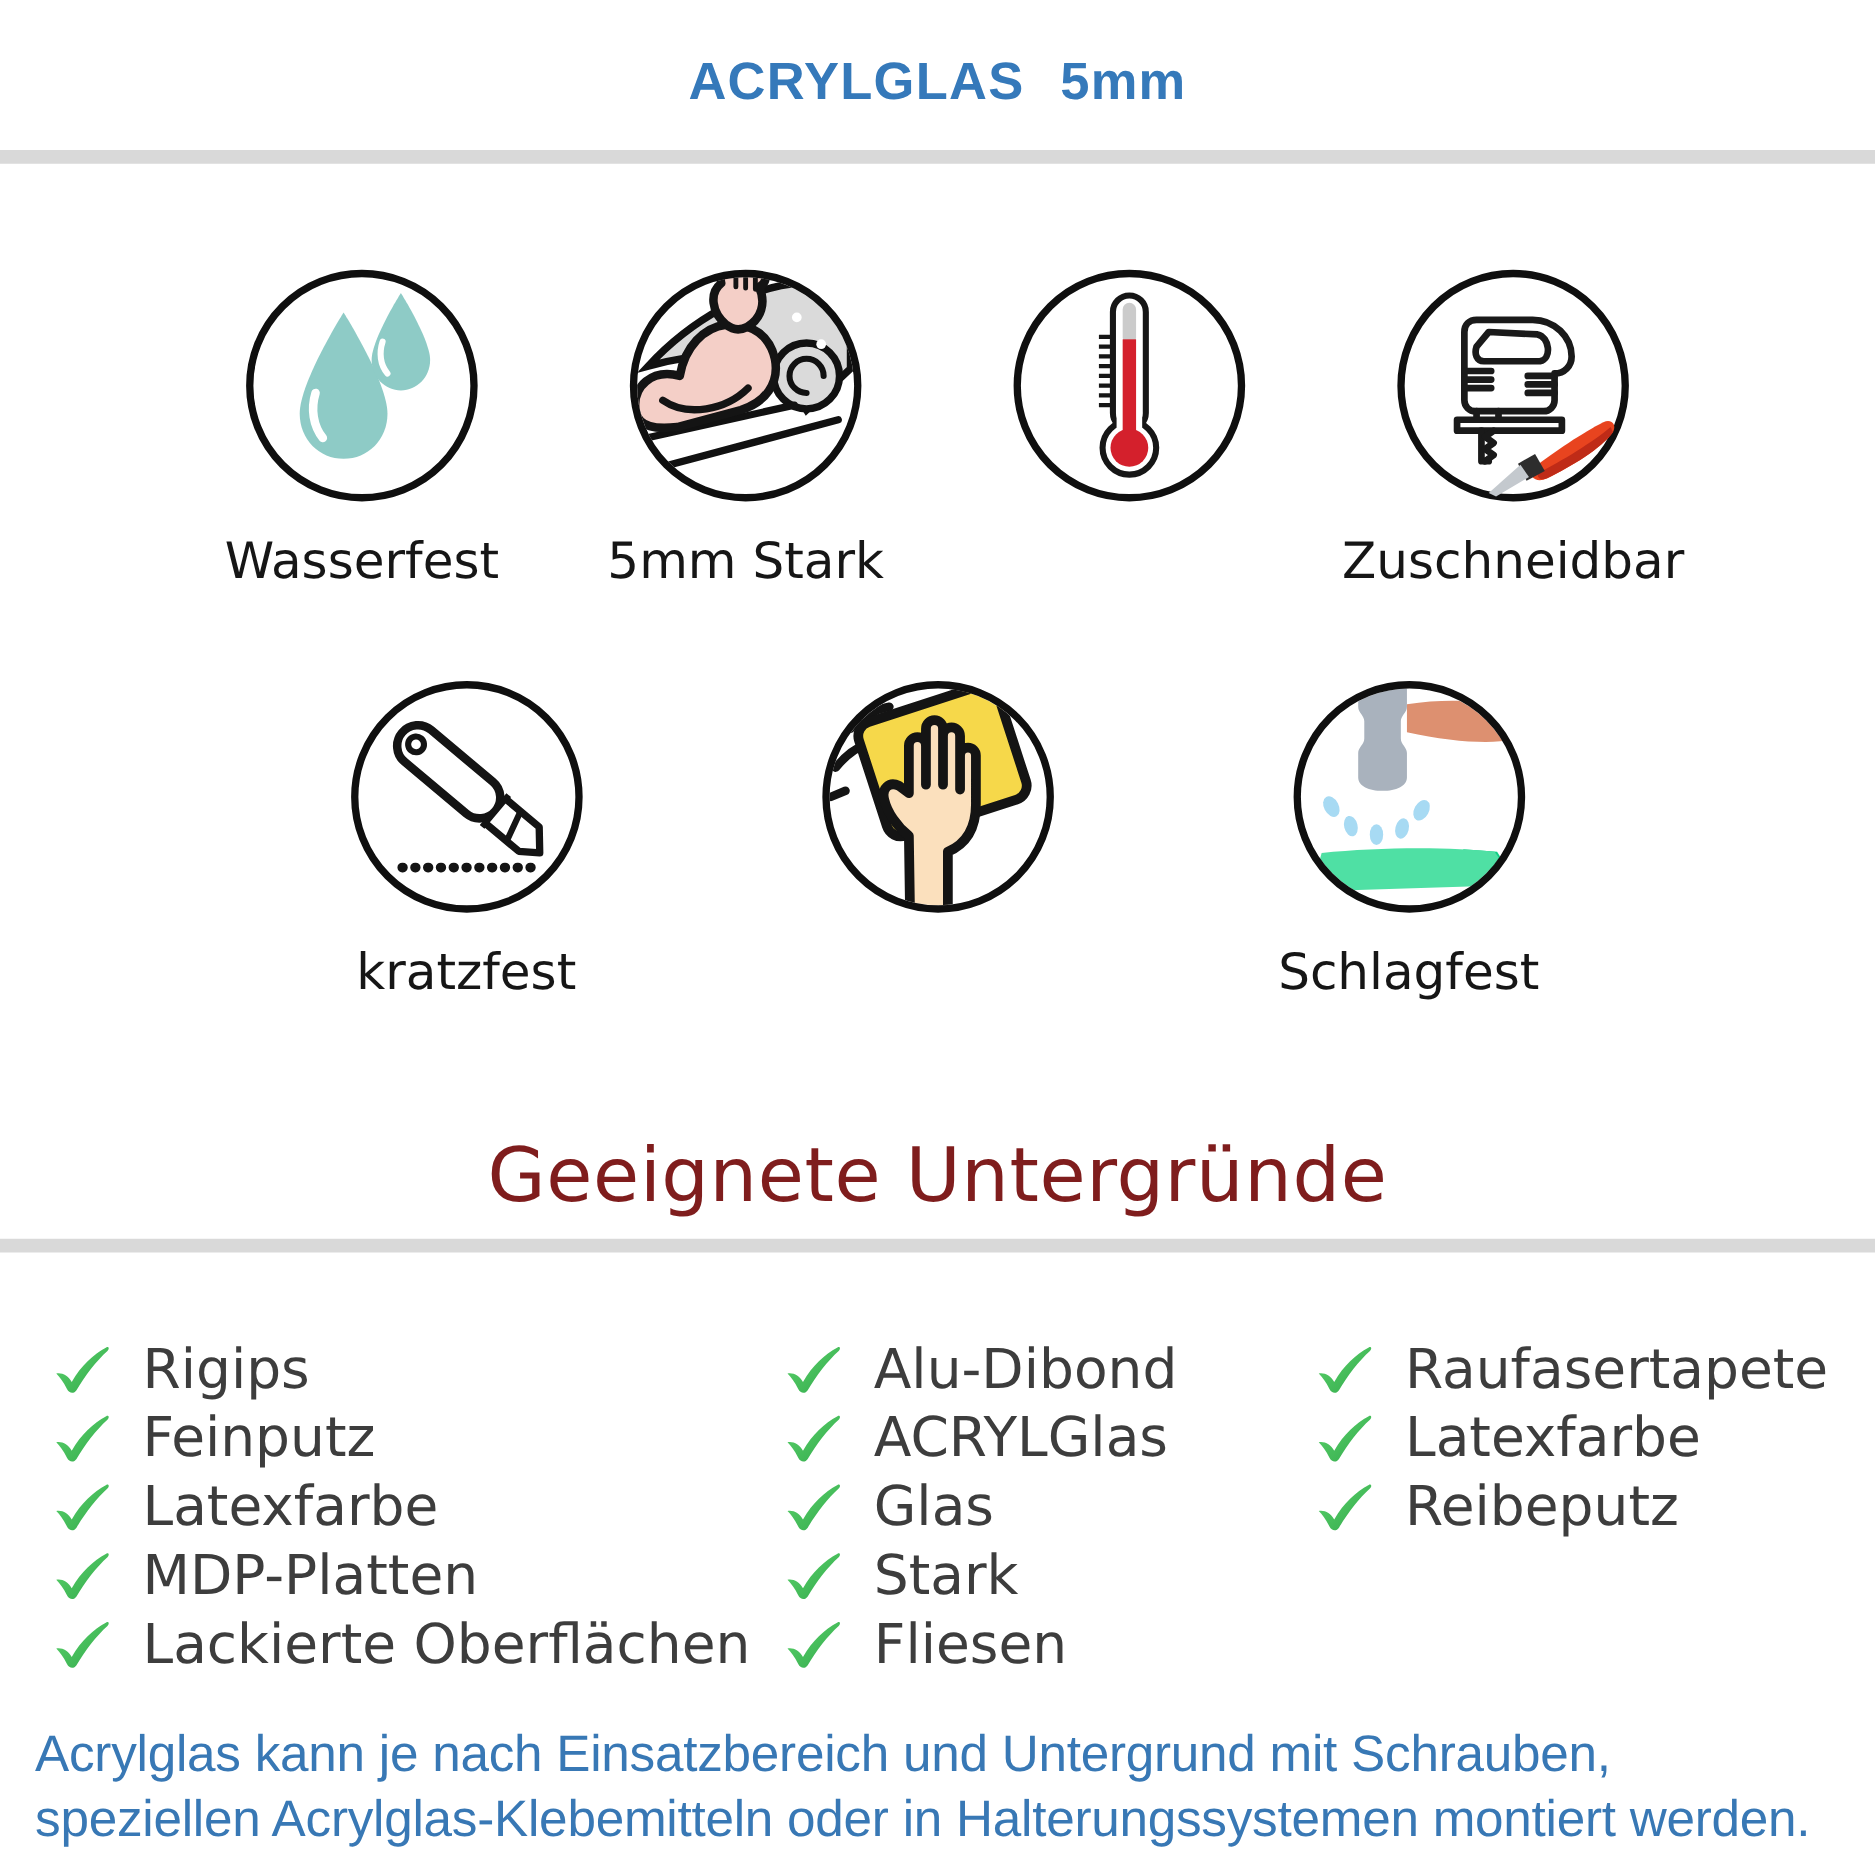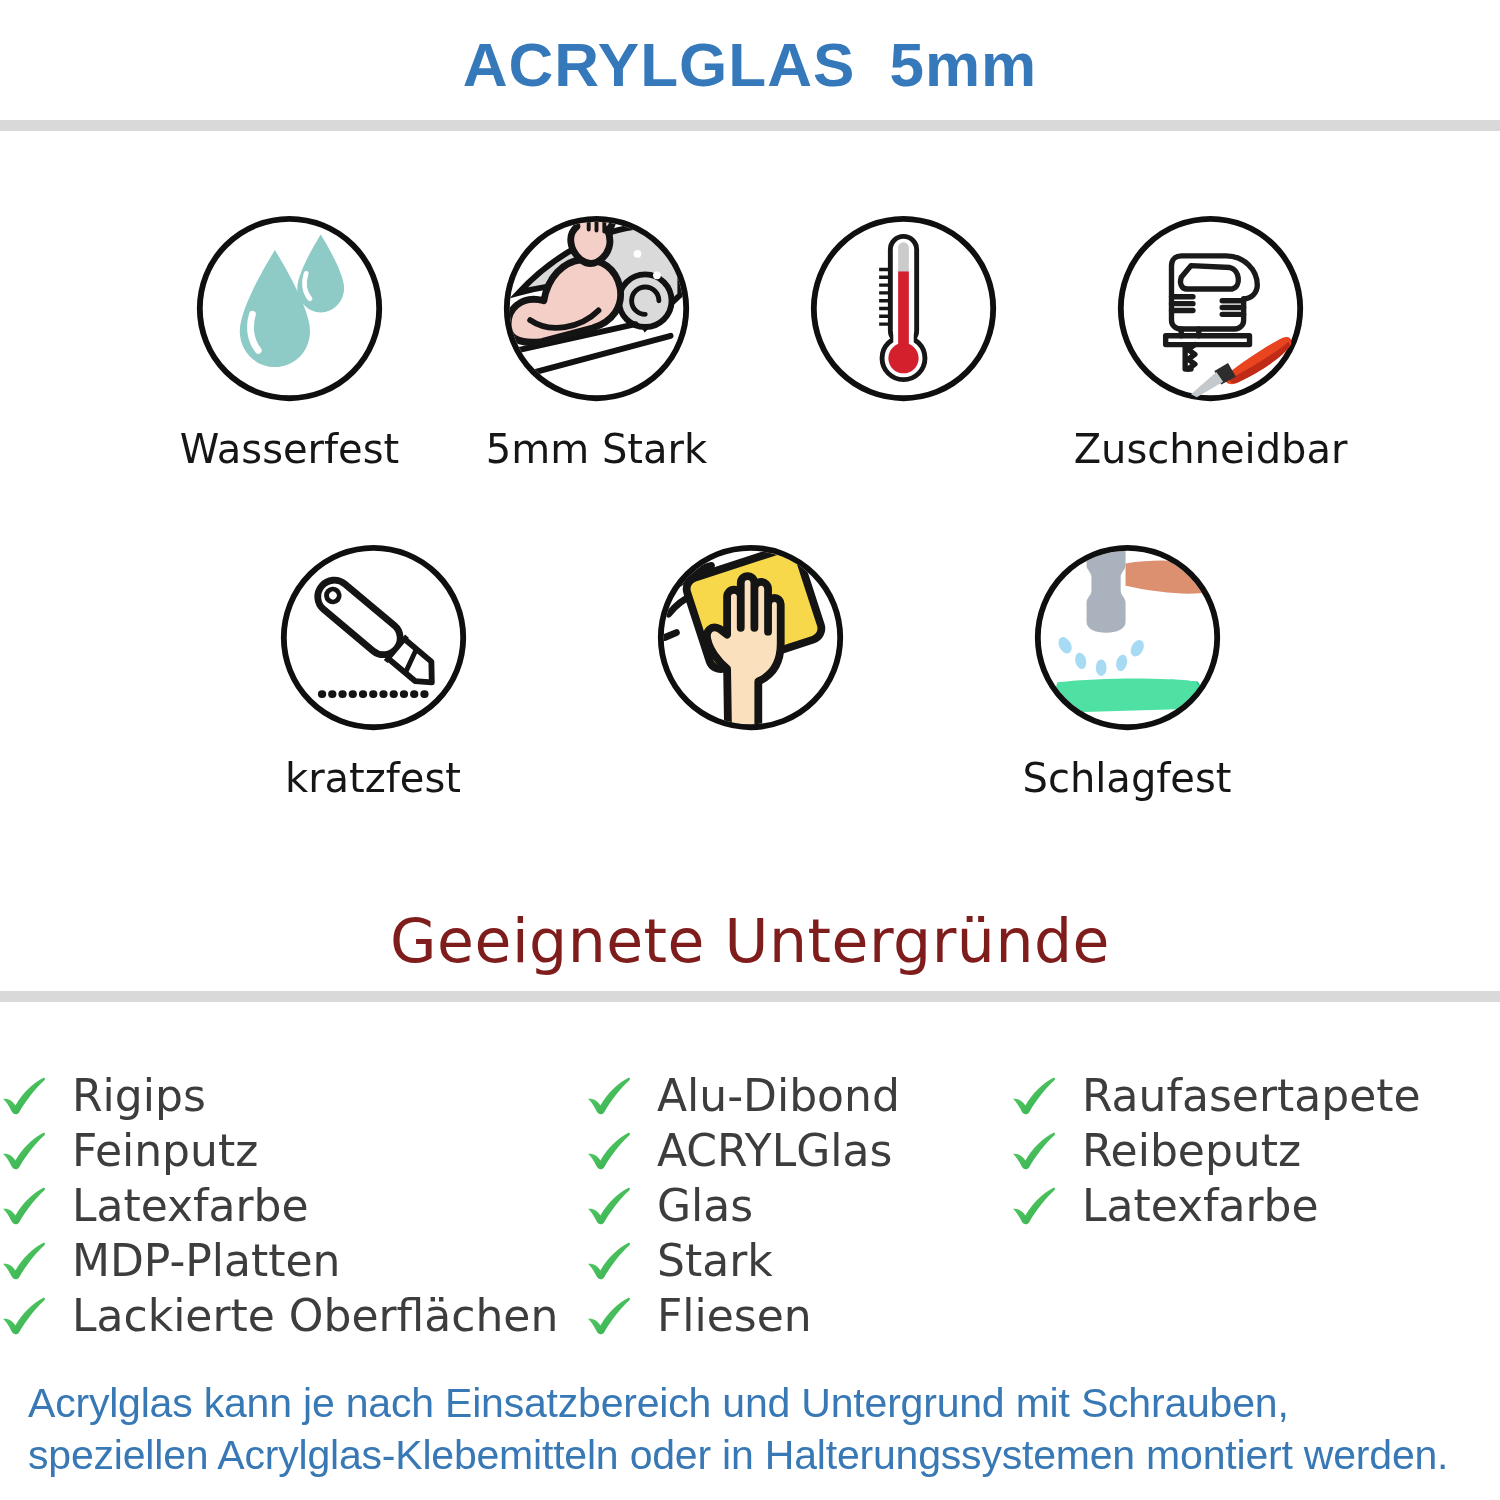--- a/index.html
+++ b/index.html
@@ -2,40 +2,41 @@
 <html><head>
 <meta charset="utf-8">
 <style>
   html,body{margin:0;padding:0;}
   body{
     width:1500px;height:1500px;background:#ffffff;position:relative;overflow:hidden;
     font-family:"DejaVu Sans", sans-serif;
   }
   .page-title{
     margin-top:26px;height:78px;line-height:78px;text-align:center;
-    font-family:"Liberation Sans", sans-serif;font-size:62px;font-weight:600;
+    font-family:"Liberation Sans", sans-serif;font-size:42px;font-weight:600;
     color:#3579ba;letter-spacing:1px;word-spacing:16px;
   }
   .divider{height:11px;background:#d9d9d9;width:100%;}
   .divider.top{margin-top:16px;}
   .features-row{display:flex;justify-content:center;}
   .row1{gap:112px;margin-top:80px;}
   .row2{gap:182px;margin-top:68px;}
   .feature{display:flex;flex-direction:column;align-items:center;width:195px;flex:0 0 auto;}
   .feature svg{width:195px;height:195px;display:block;}
   .feature-label{
     margin-top:20px;font-size:40px;color:#161616;white-space:nowrap;text-align:center;
   }
   .sub-heading{
     margin-top:100px;height:80px;line-height:80px;text-align:center;
     font-size:60px;font-weight:500;color:#7f1d1d;letter-spacing:0.5px;
   }
   .divider.mid{margin-top:10px;}
   .substrates{
     margin-top:66px;display:grid;grid-template-columns:585px 425px auto;
+    padding-left:42px;
   }
   .sub-col{display:flex;flex-direction:column;}
   .sub-item{display:flex;align-items:center;height:55px;}
   .sub-item svg.check{width:46px;height:40px;margin-right:26px;flex:0 0 auto;}
   .sub-item-label{font-size:44px;color:#3d3d3d;white-space:nowrap;}
   .footer{
     margin-top:34px;padding:0 28px;
     font-family:"Liberation Sans", sans-serif;font-size:41px;line-height:52px;
     color:#3878b5;letter-spacing:-0.2px;
   }
@@ -266,27 +267,27 @@
     <div class="sub-item">
         <svg class="check">
           <use href="#checkmark" xlink:href="#checkmark"></use>
         </svg>
         <span class="sub-item-label">Raufasertapete</span>
       </div>
     <div class="sub-item">
         <svg class="check">
           <use href="#checkmark" xlink:href="#checkmark"></use>
         </svg>
+        <span class="sub-item-label">Latexfarbe</span>
+      </div>
+    <div class="sub-item">
+        <svg class="check">
+          <use href="#checkmark" xlink:href="#checkmark"></use>
+        </svg>
         <span class="sub-item-label">Reibeputz</span>
-      </div>
-    <div class="sub-item">
-        <svg class="check">
-          <use href="#checkmark" xlink:href="#checkmark"></use>
-        </svg>
-        <span class="sub-item-label">Latexfarbe</span>
       </div>
   </div>
 </div>
 
 <div class="footer">
   <div>Acrylglas kann je nach Einsatzbereich und Untergrund mit Schrauben,</div>
   <div>speziellen Acrylglas-Klebemitteln oder in Halterungssystemen montiert werden.</div>
 </div>
 
 </body></html>

